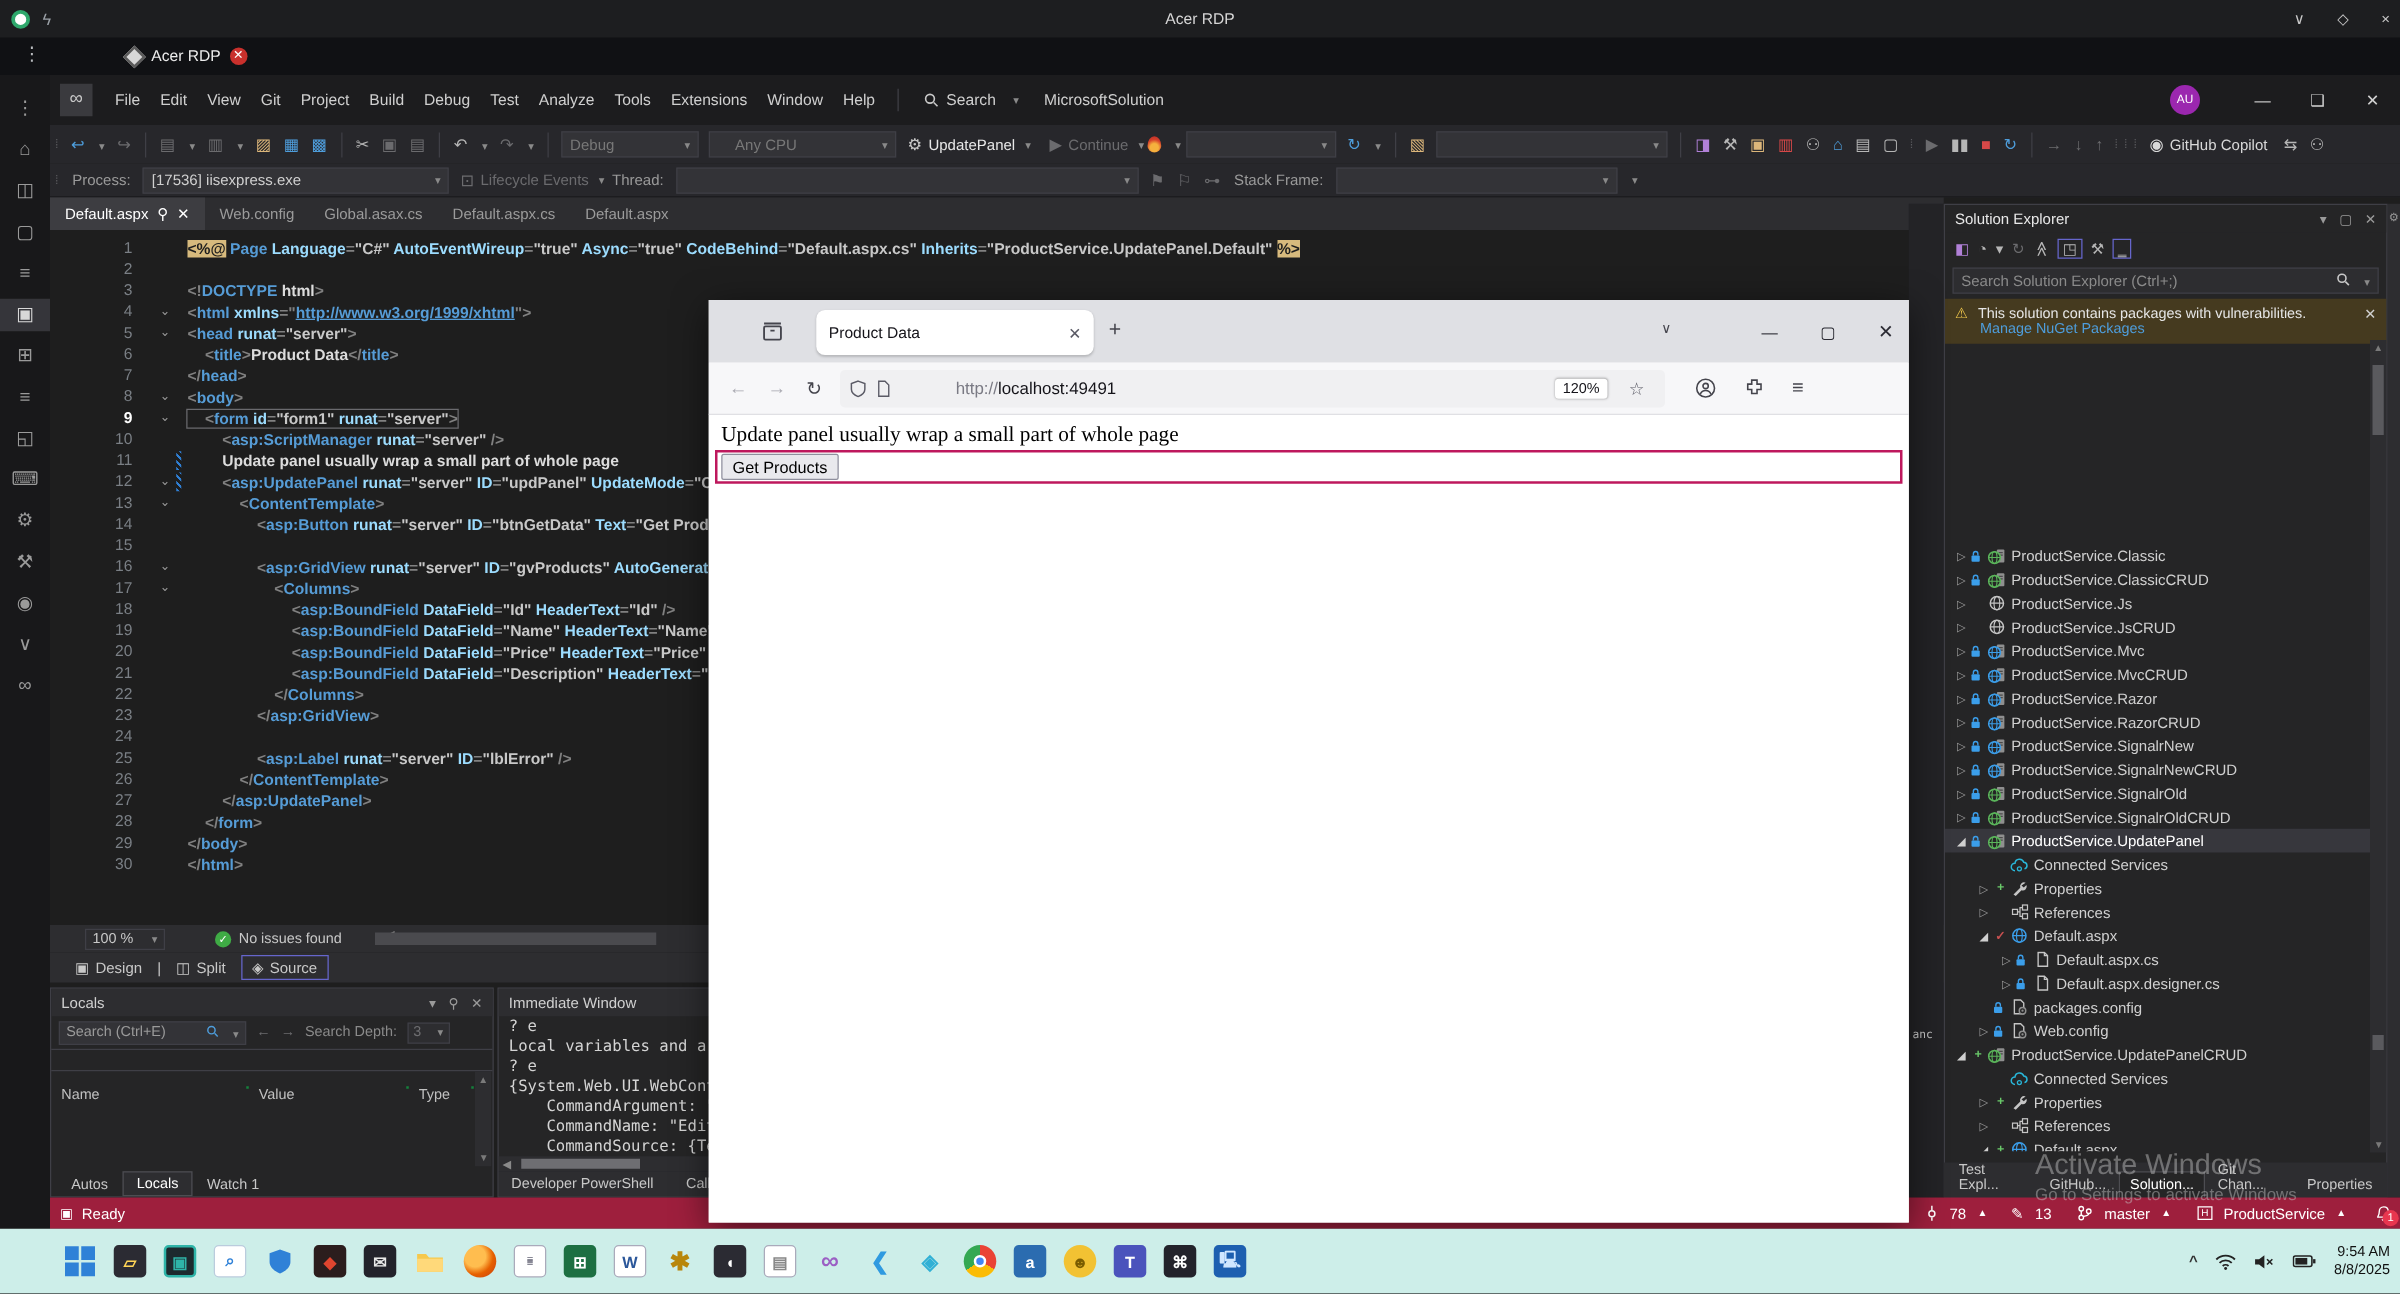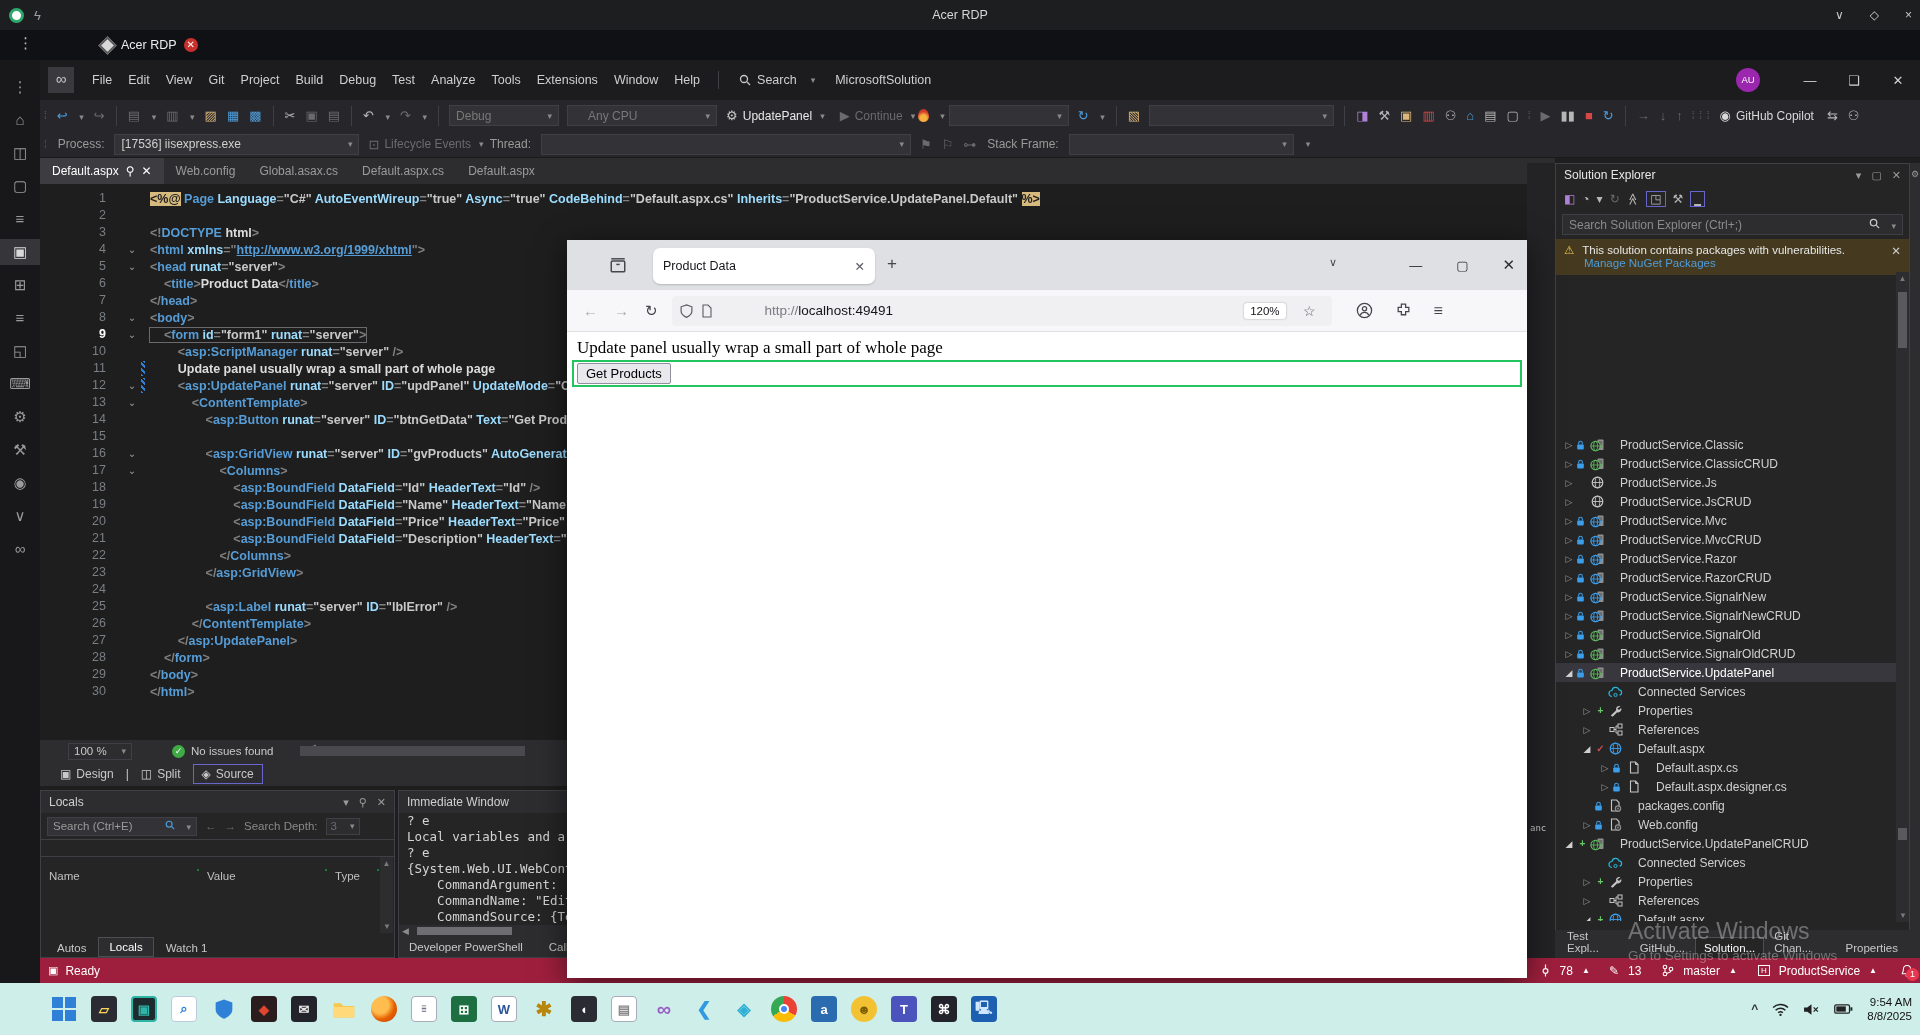--- a/index.html
+++ b/index.html
@@ -100,21 +100,21 @@
   .se-warn .wx{position:absolute;right:8px;top:5px;color:#d0d0d0;}
   .warn-tri{color:#f2c94c;margin-right:5px;}
   #setree{position:absolute;left:1556px;top:435px;width:340px;height:486px;overflow:hidden;}
   .trow{height:19px;display:flex;align-items:center;font-size:12px;color:#d0d0d0;white-space:nowrap;}
   .trow.sel{background:#37373d;color:#fff;}
   .chev{width:14px;color:#9a9a9a;font-size:9px;text-align:center;flex:none;}
   .ovl{width:13px;flex:none;text-align:center;font-size:10px;}
   .ovl.plus{color:#6ac96a;font-weight:bold;}
   .ovl.check{color:#c75050;font-weight:bold;}
   .ticon{width:17px;flex:none;display:flex;justify-content:center;}
-  .tlab{margin-left:14px;}
+  .tlab{margin-left:3px;}
   .se-scroll{position:absolute;left:1896px;top:272px;width:13px;height:650px;background:#2d2d30;color:#7a7a7a;font-size:8px;text-align:center;}
   .se-thumb{position:absolute;left:2px;width:9px;background:#5a5a5e;}
   .se-tabs{position:absolute;left:1555px;top:930px;width:355px;height:28px;background:#2d2d30;display:flex;gap:2px;align-items:flex-end;font-size:11.5px;color:#c8c8c8;padding:0 4px;}
   .se-tab{padding:4px 8px;}
   .se-tab.sel{background:#252526;border:1px solid #4d4d52;border-bottom:none;color:#fff;}
   #rightstrip{left:1910px;top:163px;width:10px;height:795px;background:#2d2d30;color:#9a9a9a;font-size:9px;text-align:center;}
   #midstrip{left:1527px;top:163px;width:28px;height:795px;background:#232326;}
   .frag{position:absolute;color:#c8c8c8;font-size:9px;font-family:"DejaVu Sans Mono",monospace;}
   
   #statusbar{left:40px;top:958px;width:1880px;height:25px;background:#9e1f3d;color:#fff;font-size:12px;display:flex;align-items:center;}
@@ -135,21 +135,21 @@
   .b-nav-ic{margin-left:16px;color:#a8a8b0;font-size:15px;}
   .b-nav-ic.on{color:#45454d;}
   .urlbox{margin-left:14px;width:660px;height:30px;background:#f0f0f2;border-radius:4px;display:flex;align-items:center;padding:0 8px;gap:8px;position:relative;}
   .url{font-size:13.5px;color:#15141a;}
   .url .scheme{color:#7a7a84;padding-left:44px;}
   .zoom-pill{position:absolute;right:46px;background:#fff;border-radius:3px;box-shadow:0 0 2px rgba(0,0,0,.35);font-size:11.5px;padding:2px 6px;color:#15141a;}
   .star{position:absolute;right:16px;color:#5b5b66;font-size:14px;}
   .b-right-ics{display:flex;gap:22px;margin-left:24px;color:#45454d;}
   .b-content{position:relative;height:646px;background:#fff;}
   .b-head{position:absolute;left:10px;top:6px;font-family:"Liberation Serif","DejaVu Serif",serif;font-size:17px;color:#000;}
-  .red-panel{position:absolute;left:5px;top:28px;width:950px;height:27px;border:2px solid #22c55e;}
+  .red-panel{position:absolute;left:5px;top:28px;width:950px;height:27px;border:2px solid #be185d;}
   .get-btn{position:absolute;left:3px;top:1px;height:21px;background:#e9e9ed;border:1px solid #8f8f9d;border-radius:2px;font-size:13px;color:#000;padding:0 8px;line-height:19px;}
   
   #taskbar{left:0;top:983px;width:1920px;height:52px;background:#cdeee9;display:flex;align-items:center;z-index:80;}
   .tb-app{width:40px;height:40px;display:flex;align-items:center;justify-content:center;}
   .tray{position:absolute;right:8px;display:flex;align-items:center;gap:14px;color:#1b1b1b;}
   .clock{font-size:11.5px;text-align:right;line-height:14px;color:#111;}
   .chev-up{font-weight:bold;font-size:12px;color:#333;}
   
   #watermark{left:1628px;top:918px;color:rgba(200,200,200,.45);z-index:60;pointer-events:none;}
   #watermark .l1{font-size:23px;}

